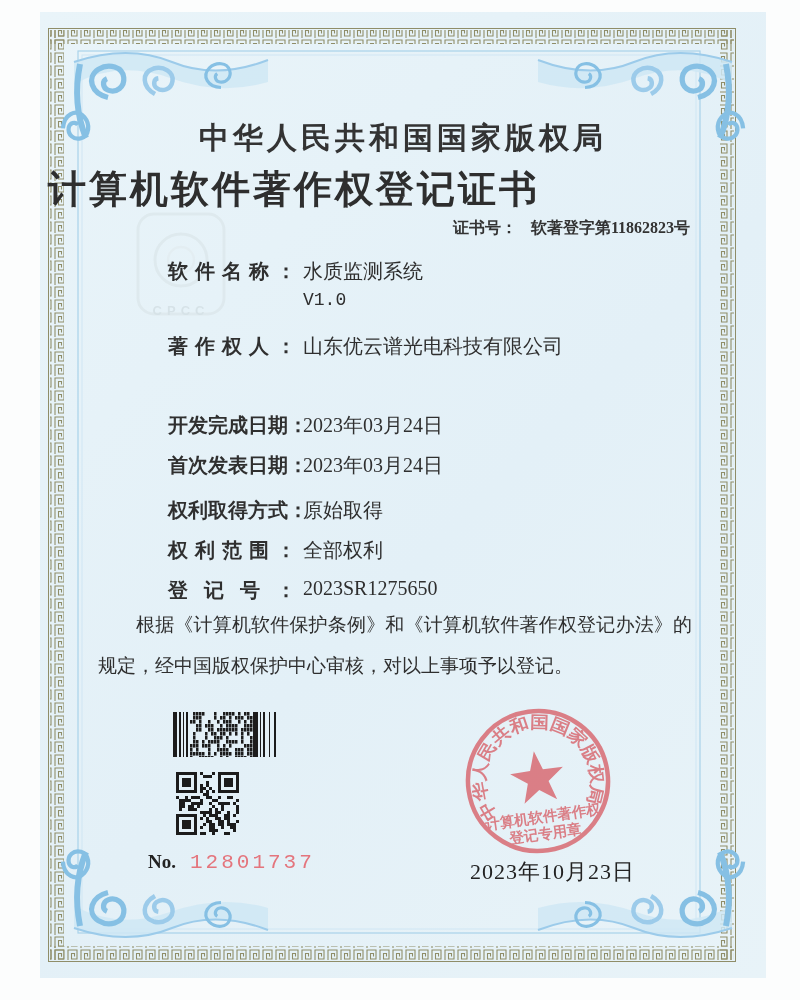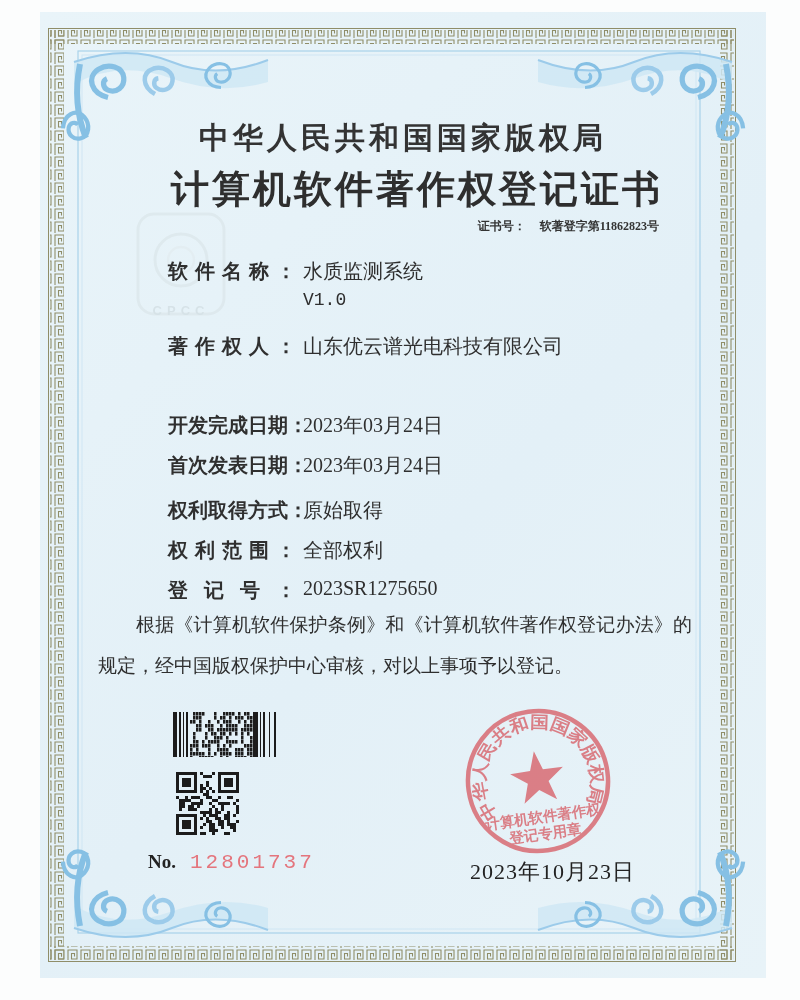--- a/index.html
+++ b/index.html
@@ -12,25 +12,25 @@
     background:linear-gradient(135deg,#e9f4f9 0%,#e3f0f7 55%,#e8f3f8 100%);
   }
   .frame-svg{position:absolute;left:0;top:0;width:726px;height:966px;}
   .content{position:absolute;left:0;top:0;width:726px;height:966px;}
 
   .authority{
     position:absolute;left:0;top:106px;width:100%;text-align:center;
     font-size:30px;font-weight:700;letter-spacing:4px;color:#333;
   }
   .cert-title{
-    position:absolute;left:14px;top:152px;width:100%;text-align:center;
+    position:absolute;left:8px;top:152px;width:100%;
     font-size:38px;font-weight:700;letter-spacing:3px;color:#2e2e2e;font-family:Liberation Mono, monospace;
   }
   .cert-no{
-    position:absolute;top:206px;right:107px;font-size:12px;font-weight:700;color:#333;
+    position:absolute;top:206px;right:76px;font-size:16px;font-weight:700;color:#333;
   }
   .cert-no .val{margin-left:14px;}
 
   .frow{position:absolute;left:80px;font-size:20px;color:#2f2f2f;white-space:nowrap;margin-left:48px;}
   .flabel{
     display:inline-block;width:128px;font-weight:700;
     text-align:justify;text-align-last:justify;vertical-align:top;
   }
   .fval{position:absolute;left:135px;top:0;font-weight:500;white-space:nowrap;}
   .fval .l2{display:block;margin-top:5px;font-family:"Liberation Mono","DejaVu Sans Mono",monospace;font-size:18px;}

